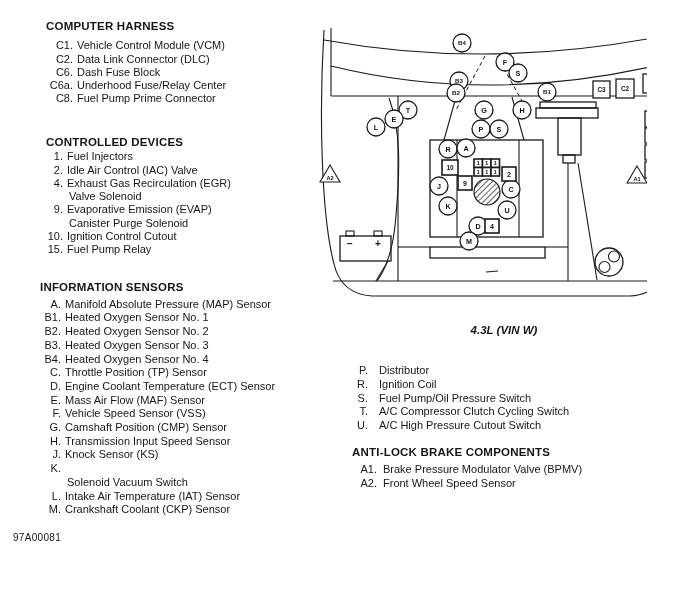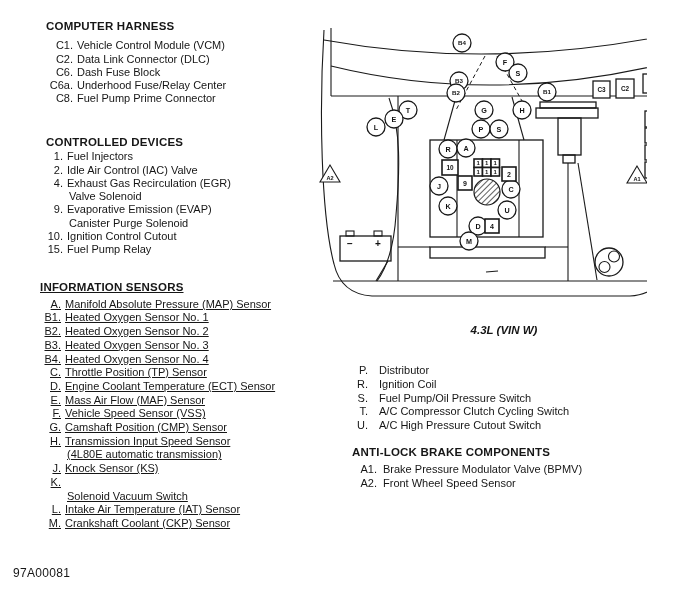--- a/index.html
+++ b/index.html
@@ -14,34 +14,34 @@
   .cont .txt { padding-left:2px; }
 
   #sec-ch { left:40px; top:20px; }
   #sec-ch .sec-h { margin-left:6px; margin-bottom:6px; }
   #sec-ch .lbl { width:33px; margin-right:4px; }
 
   #sec-cd { left:40px; top:136px; }
   #sec-cd .sec-h { margin-left:6px; margin-bottom:1px; }
   #sec-cd .lbl { width:23px; margin-right:4px; }
 
-  #sec-is { left:38px; top:281px; line-height:13.7px;text-decoration:underline; }
+  #sec-is { left:38px; top:281px; line-height:13.7px; }
   #sec-is .sec-h { margin-left:2px; margin-bottom:3px; }
   #sec-is .lbl { width:23px; margin-right:4px; }
 
   #sec-pg { left:352px; top:364px; line-height:13.8px; }
   #sec-pg .lbl { width:16px; margin-right:11px; }
 
   #sec-al { left:352px; top:446px; }
   #sec-al .sec-h { margin-bottom:4px; }
   #sec-al .lbl { width:25px; margin-right:6px; }
 
   .caption { position:absolute; left:438px; top:324px; width:132px; text-align:center;
              font-weight:bold; font-size:11.5px;font-style:italic; }
-  .figure-id { position:absolute; left:13px; top:566px; font-size:12px; letter-spacing:.3px; }
+  .figure-id { position:absolute; left:13px; top:532px; font-size:10px; letter-spacing:.3px; }
 
   svg.diagram { position:absolute; left:0; top:0; }
   svg .ln { fill:none; stroke:#1a1a1a; stroke-width:1.1; }
   svg .ln2 { fill:none; stroke:#1a1a1a; stroke-width:1.3; }
   svg .dash { fill:none; stroke:#1a1a1a; stroke-width:1; stroke-dasharray:4 3; }
   svg .co { fill:#ffffff; stroke:#1a1a1a; stroke-width:1.3; }
   svg .bx { fill:#ffffff; stroke:#1a1a1a; stroke-width:1.3; }
   svg .cell { fill:#ffffff; stroke:#1a1a1a; stroke-width:1.6; }
   svg .tri { fill:#ffffff; stroke:#1a1a1a; stroke-width:1.1; }
   svg text { font-family:"Liberation Sans", sans-serif; font-weight:bold; fill:#111111;
@@ -158,21 +158,20 @@
         <div class="li-row">
           <span class="lbl">G.</span>
           <span class="txt">Camshaft Position (CMP) Sensor</span>
         </div>
         <div class="li-row">
           <span class="lbl">H.</span>
           <span class="txt">Transmission Input Speed Sensor</span>
         </div>
         <div class="li-row cont">
           <span class="lbl"></span>
-          <span class="txt">(4L80E automatic transmission)</span>
         </div>
         <div class="li-row">
           <span class="lbl">J.</span>
           <span class="txt">Knock Sensor (KS)</span>
         </div>
         <div class="li-row">
           <span class="lbl">K.</span>
         </div>
         <div class="li-row cont">
           <span class="lbl"></span>

